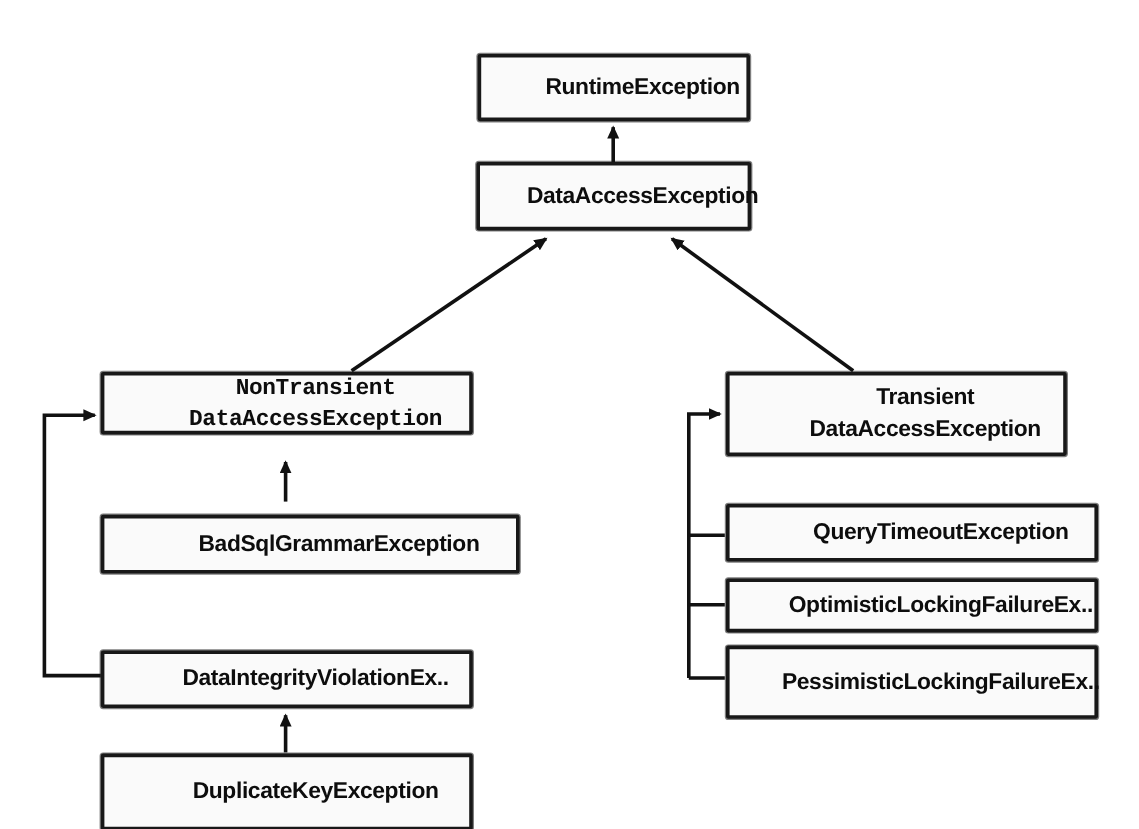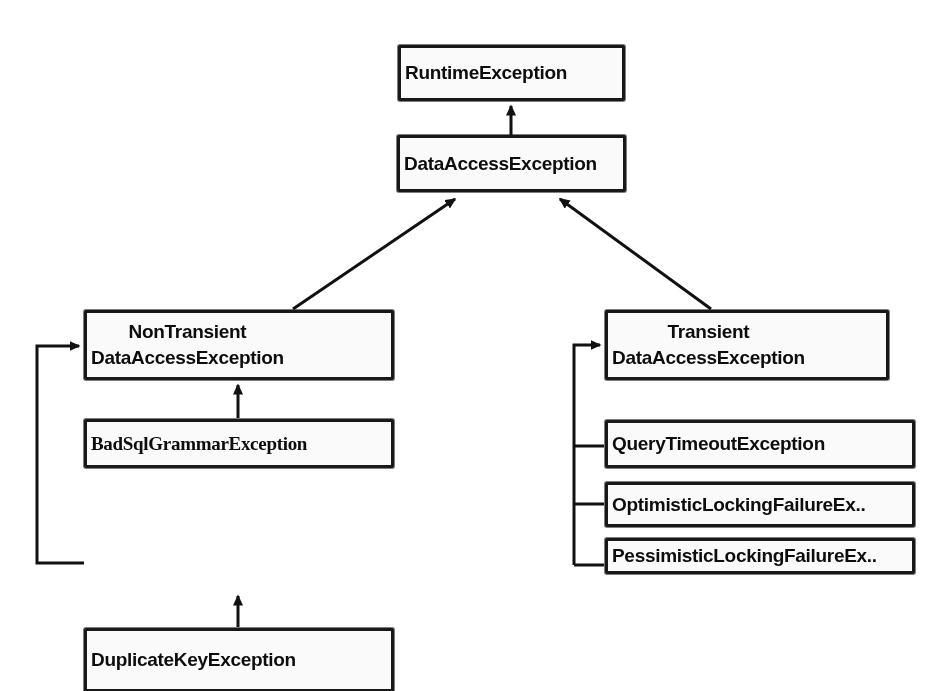--- a/index.html
+++ b/index.html
@@ -24,43 +24,44 @@
   .node {
     position: absolute;
     z-index: 2;
     box-sizing: border-box;
     background: #fafafa;
     border: 3px solid #181818;
     border-radius: 2px;
     box-shadow: 0 0 0 1px rgba(20,20,20,0.55);
     display: flex;
     align-items: center;
-    justify-content: flex-start;
+    justify-content: center;
     text-align: center;
+    padding-left: 48px;
   }
   .node .label {
     font-weight: bold;
     font-size: 19px;
     line-height: 26px;
     color: #0d0d0d;
     letter-spacing: -0.3px;
     white-space: pre-line;
     padding: 0 4px;
   }
   
   .n-runtime        { left: 398px; top:  45px; width: 227px; height: 56px; }
   .n-dataaccess     { left: 397px; top: 135px; width: 229px; height: 57px; }
-  .n-nontransient   { left:  84px; top: 310px; width: 310px; height: 70px; }
+  .n-nontransient   { left:  84px; top: 310px; width: 310px; height: 52px; font-family: Liberation Mono, monospace; }
   .n-transient      { left: 605px; top: 310px; width: 284px; height: 70px; }
-  .n-badsql         { left:  84px; top: 419px; width: 310px; height: 49px; font-family: Liberation Serif, serif; }
+  .n-badsql         { left:  84px; top: 429px; width: 349px; height: 49px; }
   .n-dataintegrity  { left:  84px; top: 542px; width: 310px; height: 48px; }
   .n-duplicatekey   { left:  84px; top: 628px; width: 310px; height: 64px; }
   .n-querytimeout   { left: 605px; top: 420px; width: 310px; height: 48px; }
   .n-optimistic     { left: 605px; top: 482px; width: 310px; height: 45px; }
-  .n-pessimistic    { left: 605px; top: 538px; width: 310px; height: 36px; }
+  .n-pessimistic    { left: 605px; top: 538px; width: 310px; height: 61px; }
 
   .edge {
     stroke: #111111;
     stroke-width: 3;
     fill: none;
   }
 </style>
 </head>
 <body>
 
@@ -106,20 +107,23 @@
 
   <div class="node n-transient">
     <span class="label">Transient
 DataAccessException</span>
   </div>
 
   <div class="node n-badsql">
     <span class="label">BadSqlGrammarException</span>
   </div>
 
+  <div class="node n-dataintegrity">
+    <span class="label">DataIntegrityViolationEx..</span>
+  </div>
 
   <div class="node n-duplicatekey">
     <span class="label">DuplicateKeyException</span>
   </div>
 
   <div class="node n-querytimeout">
     <span class="label">QueryTimeoutException</span>
   </div>
 
   <div class="node n-optimistic">

